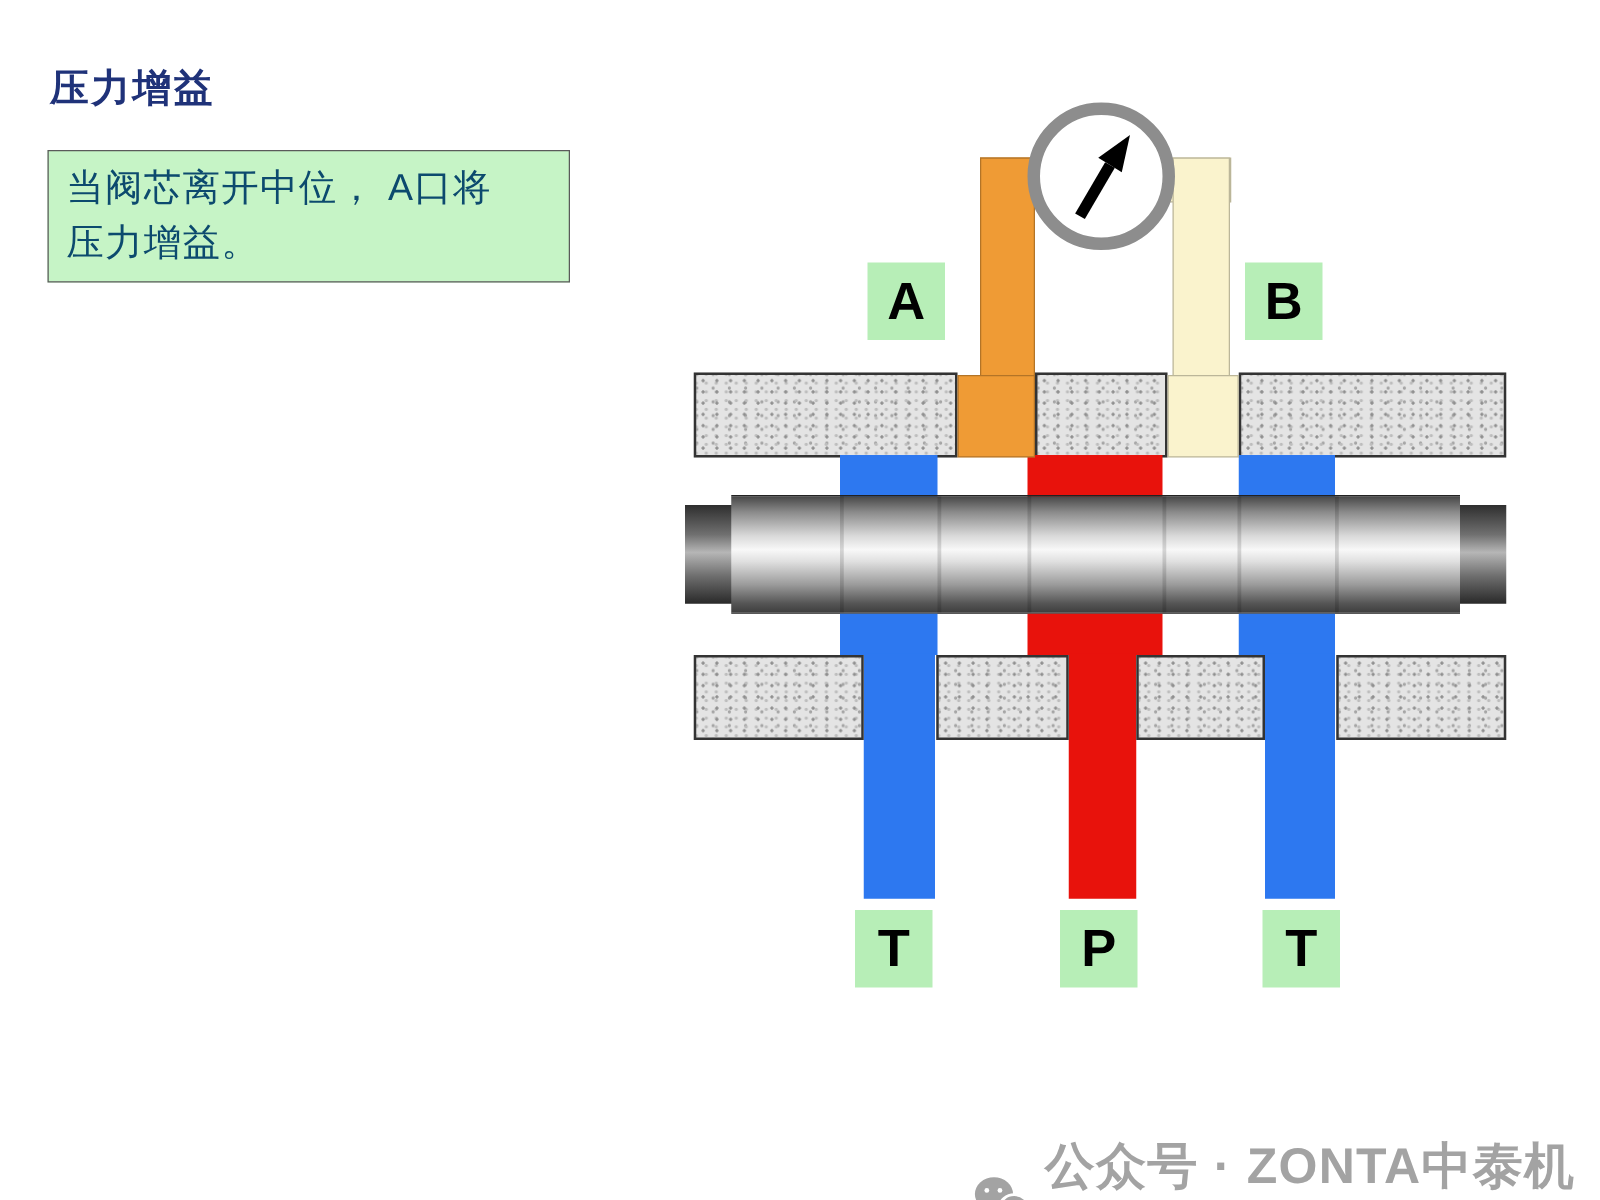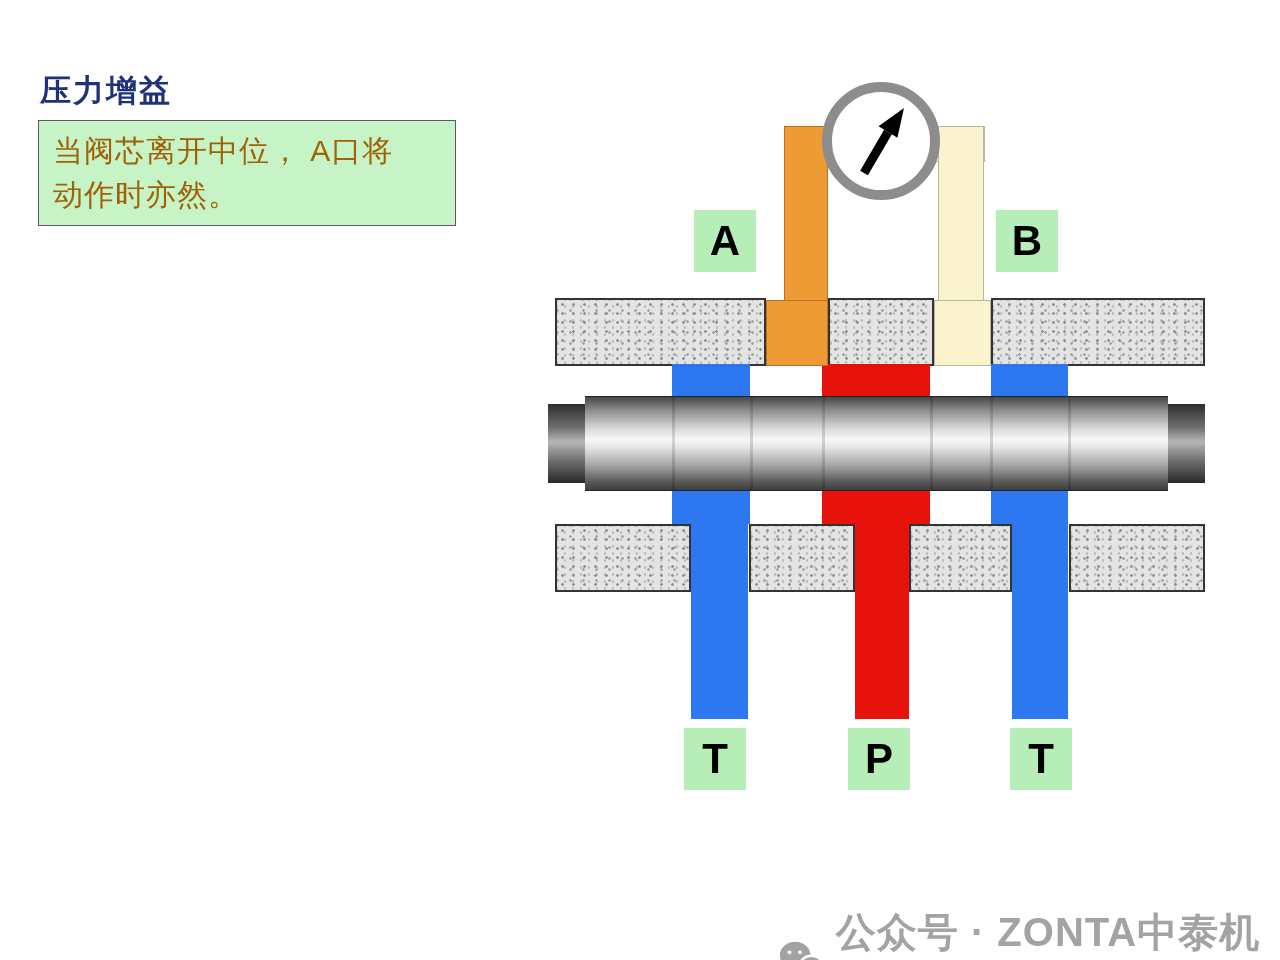--- a/index.html
+++ b/index.html
@@ -2,25 +2,25 @@
 <html><head>
 <meta charset="utf-8">
 <style>
   html,body{margin:0;padding:0;background:#fff;}
   .canvas{
     position:relative;width:1280px;height:960px;background:#ffffff;
     font-family:"Liberation Sans", sans-serif;overflow:hidden;
   }
   .abs{position:absolute;box-sizing:border-box;}
   .slide-title{
-    font-size:31px;font-weight:bold;letter-spacing:2px;margin-top:20px;
+    font-size:31px;font-weight:bold;letter-spacing:2px;
   }
   .note-box{
     border:1px solid #5a5a5a;padding:8px 14px;
-    font-size:30px;line-height:44px;color:#a16207;letter-spacing:1px;
+    font-size:30px;line-height:44px;color:#0c4a6e;letter-spacing:1px;
   }
   .granite{
     background-color:#e4e4e4;
     background-image:
       radial-gradient(circle, #8f8f8f 1px, transparent 1.6px),
       radial-gradient(circle, #bdbdbd 1px, transparent 1.6px),
       radial-gradient(circle, #a5a5a5 1px, transparent 1.6px);
     background-size:11px 9px, 8px 7px, 13px 11px;
     background-position:0 0, 4px 3px, 7px 5px;
     border:2px solid #333;
@@ -48,21 +48,21 @@
 </style>
 </head>
 <body>
 
 <div class="canvas">
 
   <div class="abs slide-title" style="left: 40px; top: 50px; color: rgb(31, 50, 121);">压力增益</div>
 
   <div class="abs note-box" style="left: 38px; top: 120px; width: 418px; background-color: rgb(198, 244, 198);">
     <div>当阀芯离开中位， A口将</div>
-    <div>动作时亦然。</div>
+    <div>压力增益。</div>
   </div>
 
   <div class="abs pipe" style="left: 784px; top: 126px; width: 99px; height: 36px; z-index: 1; background-color: rgb(239, 155, 53);"></div>
   <div class="abs pipe" style="left: 883px; top: 126px; width: 102px; height: 36px; z-index: 1; background-color: rgb(250, 243, 205);"></div>
 
   <div class="abs pipe" style="left: 784px; top: 126px; width: 44px; height: 177px; z-index: 1; background-color: rgb(239, 155, 53);"></div>
   <div class="abs pipe" style="left: 766px; top: 300px; width: 62px; height: 66px; z-index: 1; background-color: rgb(239, 155, 53);"></div>
   <div class="abs pipe" style="left: 938px; top: 126px; width: 46px; height: 177px; z-index: 1; background-color: rgb(250, 243, 205);"></div>
   <div class="abs pipe" style="left: 934px; top: 300px; width: 57px; height: 66px; z-index: 1; background-color: rgb(250, 243, 205);"></div>
 

